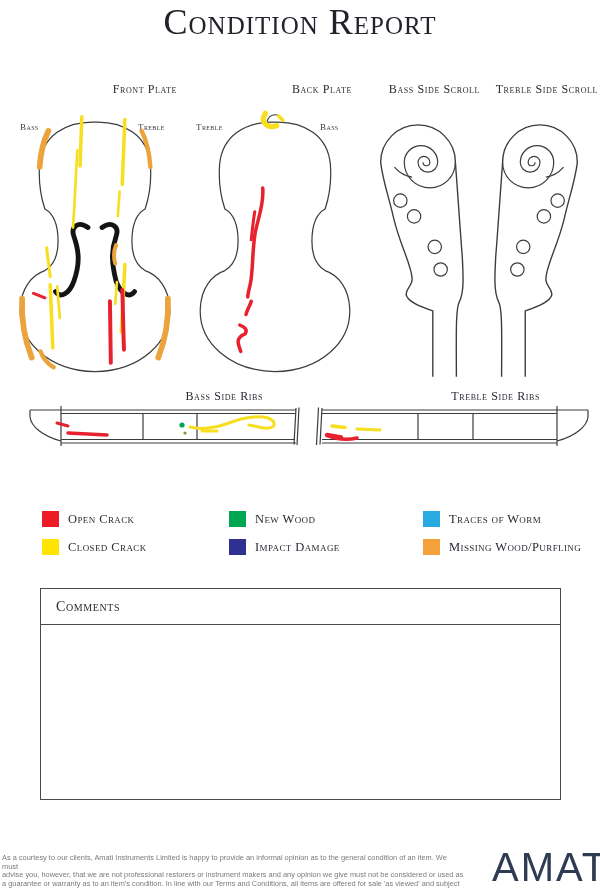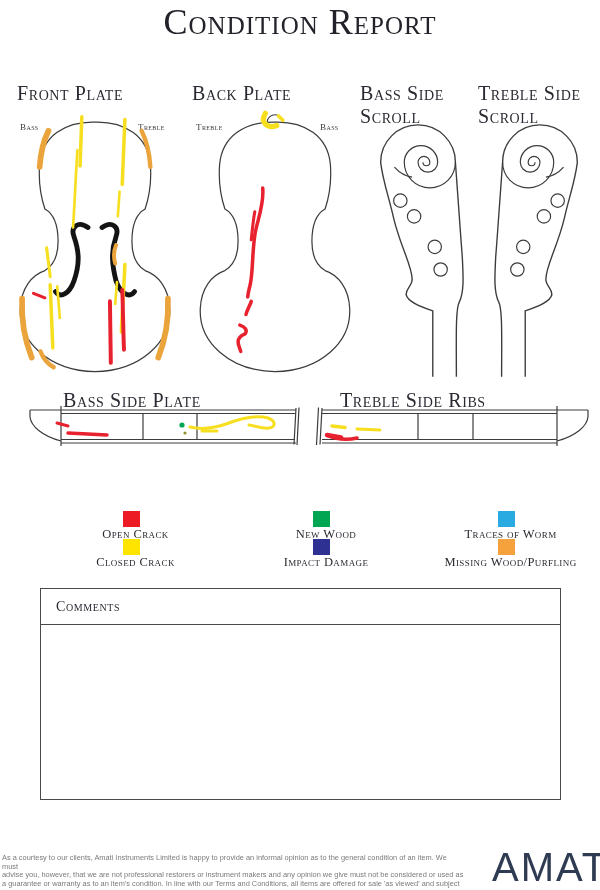--- a/index.html
+++ b/index.html
@@ -1,25 +1,25 @@
 <!DOCTYPE html>
 <html style="--color-text: #23222A; --color-outline: #3C3C3C; --color-open_crack: #E8212E; --color-closed_crack: #F7DF20; --color-new_wood: #00A651; --color-missing_wood: #EBA43C; --color-footer_text: #7A7A7A; --color-logo: #2F3B52;"><head>
 <meta charset="utf-8">
 <style>
   html,body{margin:0;padding:0;background:#fff;}
   #page{position:relative;width:600px;height:890px;background:#ffffff;overflow:hidden;
         font-family:"Liberation Serif",serif;color:var(--color-text,#23222A);}
   .abs{position:absolute;}
   .title{top:1px;left:0;width:600px;text-align:center;font-size:36px;letter-spacing:1px;
          font-variant:small-caps;color:var(--color-text,#1C1B22);}
-  .panel-label{font-variant:small-caps;font-size:20px;letter-spacing:.6px;text-align:left;color:#2B2A33;}
+  .panel-label{font-variant:small-caps;font-size:12px;letter-spacing:.6px;text-align:right;color:#2B2A33;}
   .sub-label{font-variant:small-caps;font-size:9px;letter-spacing:.4px;color:#3B3A42;text-align:center;}
   .legend{left:42px;top:511px;display:grid;grid-auto-flow:column;
           grid-template-columns:187px 194px 175px;grid-template-rows:16px 16px;row-gap:12px;}
-  .legend-item{display:flex;align-items:center;height:16px;flex-direction:column;}
+  .legend-item{display:flex;align-items:center;height:16px;}
   .swatch{width:17px;height:16px;margin-right:9px;flex:none;}
   .legend-label{font-variant:small-caps;font-size:12.5px;letter-spacing:.4px;color:#2B2A33;white-space:nowrap;}
   .comments-box{left:40px;top:588px;width:519px;height:210px;border:1px solid #4a4a4a;}
   .comments-header{height:35px;border-bottom:1px solid #4a4a4a;display:flex;align-items:center;
                    padding-left:15px;font-variant:small-caps;font-size:14px;letter-spacing:.6px;color:#2B2A33;text-align:right;}
   .comments-body{height:173px;}
   .disclaimer{left:2px;top:854px;width:462px;font-family:"Liberation Sans",sans-serif;
               font-size:7.4px;line-height:8.7px;color:var(--color-footer_text,#7A7A7A);}
   .logo{left:492px;top:845px;font-family:"Liberation Sans",sans-serif;font-size:40px;
         letter-spacing:2px;color:var(--color-logo,#2F3B52);}
@@ -113,21 +113,21 @@
         </g>
       </g>
     </defs>
     <use href="#scroll-shape"></use>
   </svg>
 
   <svg class="abs flip" style="left:479px;top:98px" width="118" height="282" viewBox="0 0 120 280">
     <use href="#scroll-shape"></use>
   </svg>
 
-  <div class="abs panel-label" style="left:63px;top:389px;width:200px">Bass Side Plate</div>
+  <div class="abs panel-label" style="left:63px;top:389px;width:200px">Bass Side Ribs</div>
   <div class="abs panel-label" style="left:340px;top:389px;width:200px">Treble Side Ribs</div>
 
   <svg class="abs" style="left:28px;top:402px" width="272" height="50" viewBox="0 0 272 50">
     <g class="outline thin">
       <path d="M 2,8 L 33,8 M 2,8 L 2,15 C 3,24 14,34 33,39 M 33,4 L 33,44"></path>
       <path d="M 33,8 L 268,8 M 33,11.5 L 267,11.5 M 33,37.5 L 267,37.5 M 33,41 L 268,41"></path>
       <path d="M 268,6 L 266,42.5 M 271,5.5 L 269,43"></path>
       <path d="M 115,11.5 L 115,37.5 M 169,11.5 L 169,37.5"></path>
     </g>
     <g class="mk mk-open">

